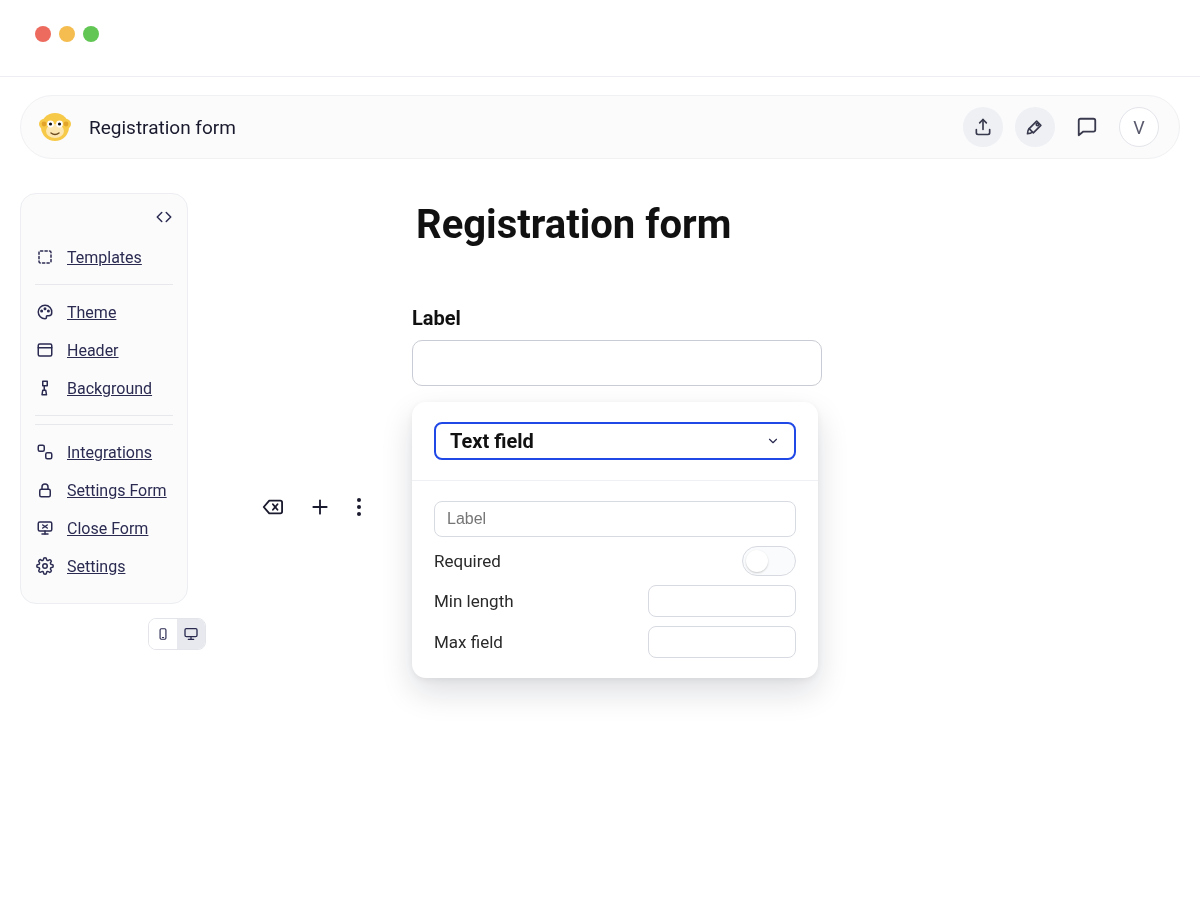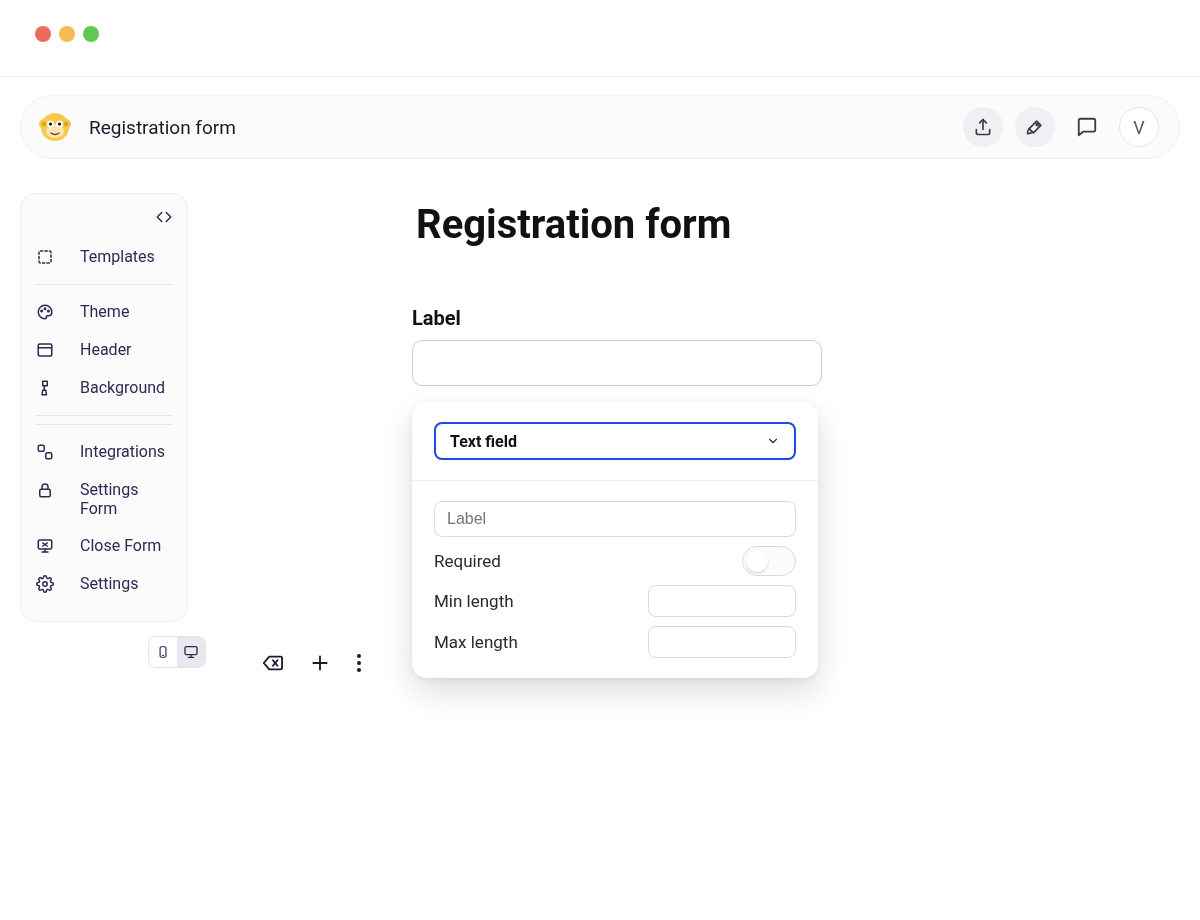--- a/index.html
+++ b/index.html
@@ -91,24 +91,25 @@
     font-size: 16px;
     color: #2b2b52;
   }
   .sidebar-toggle-row {
     display: flex;
     justify-content: flex-end;
     margin-bottom: 8px;
   }
   .sidebar-item {
     display: flex;
-    align-items: flex-start;
-    gap: 25px;
+    align-items: center;
+    gap: 12px;
     padding: 9px 0;
     cursor: pointer;
+    text-decoration: underline;
   }
   .sidebar-item .si-icon {
     width: 20px; height: 20px;
     display: flex; align-items: center; justify-content: center;
     color: #2b2b52;
     flex-shrink: 0;
   }
   .sidebar-divider {
     height: 1px;
     background: #e6e8ec;
@@ -139,21 +140,21 @@
   .form-title {
     font-size: 40px;
     font-weight: 700;
     color: #111;
     margin-left: 170px;
     margin-top: 8px;
   }
 
   .field-row {
     display: flex;
-    align-items: flex-end;
+    align-items: center;
     margin-top: 58px;
   }
   .row-actions {
     display: flex;
     align-items: center;
     gap: 26px;
     padding-top: 34px;
     margin-left: 14px;
   }
   .row-actions svg { color: #1a1a2e; }
@@ -195,21 +196,21 @@
   }
   .type-select {
     width: 100%;
     height: 38px;
     border: 2px solid #2048e6;
     border-radius: 8px;
     padding: 0 14px;
     display: flex;
     align-items: center;
     justify-content: space-between;
-    font-size: 16px;
+    font-size: 20px;
     font-weight: 700;
     color: #111;
     cursor: pointer;
     background: #fff;
   }
   .label-input {
     width: 100%;
     height: 36px;
     border: 1px solid #d7dae1;
     border-radius: 8px;
@@ -469,21 +470,21 @@
             <input class="label-input" type="text" placeholder="Label" style="">
             <div class="prop-row">
               <div class="prop-label">Required</div>
               <div class="toggle"></div>
             </div>
             <div class="prop-row">
               <div class="prop-label">Min length</div>
               <input class="num-input" type="text" value="" style="">
             </div>
             <div class="prop-row">
-              <div class="prop-label">Max length</div>
+              <div class="prop-label">Max field</div>
               <input class="num-input" type="text" value="" style="">
             </div>
           </div>
         </div>
       </div>
     </div>
   </div>
 </div>
 
 </body></html>

